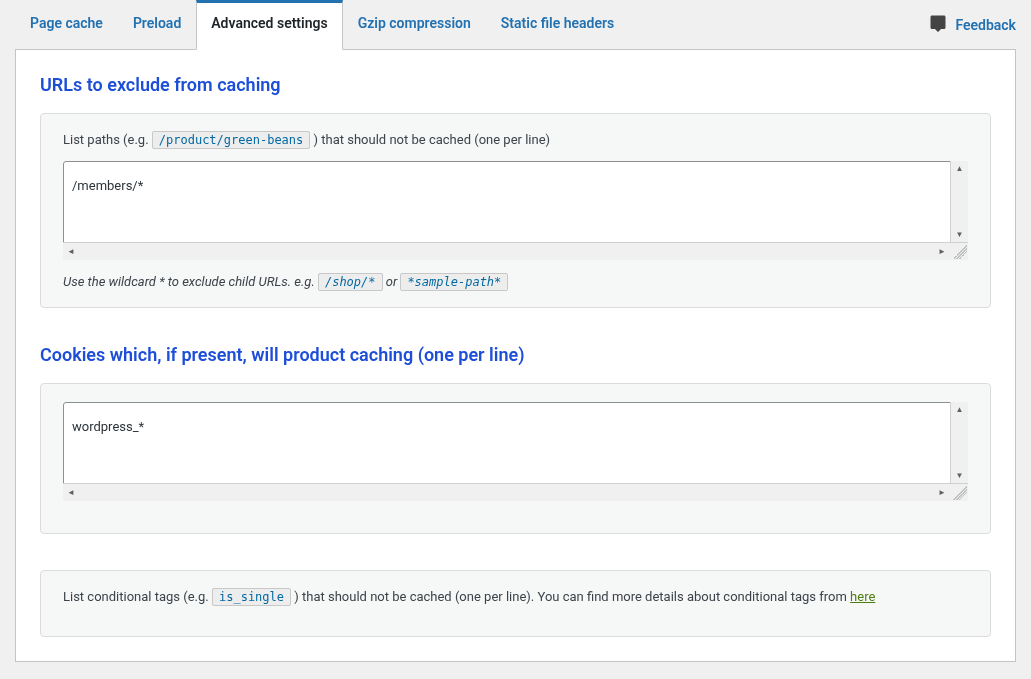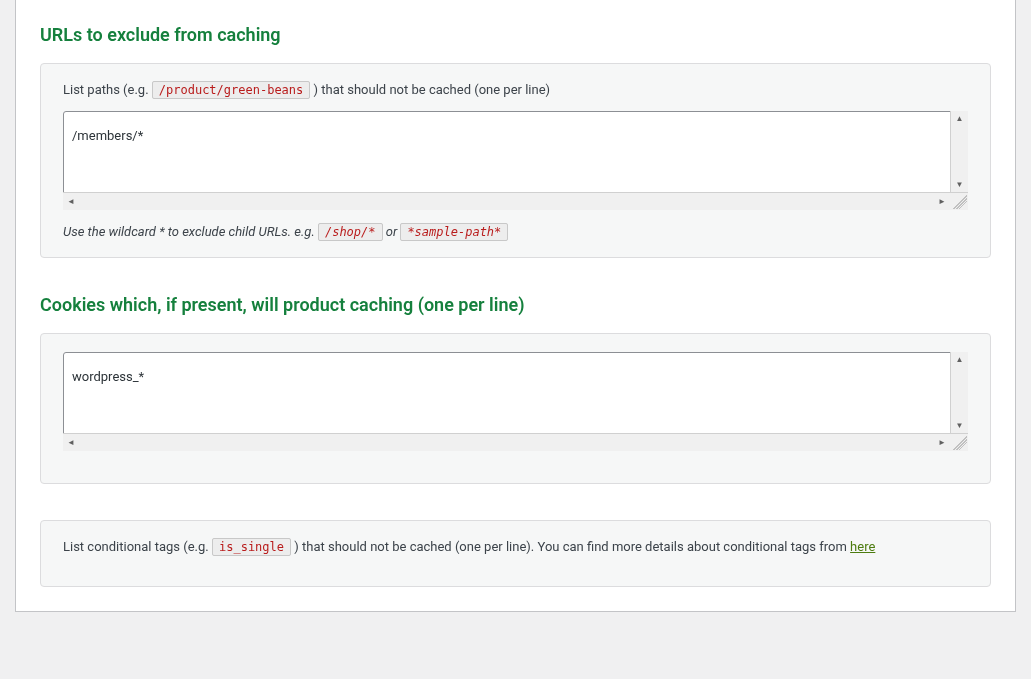--- a/index.html
+++ b/index.html
@@ -63,21 +63,21 @@
       fill: #444444;
     }
     .content {
       background: #fff;
       border: 1px solid #c3c4c7;
       border-top: none;
       padding: 24px;
     }
     .section-title {
       font-size: 18px;
-      color: #15803d;
+      color: #1d4ed8;
       margin-bottom: 18px;
       font-weight: 600;
     }
     .section-box {
       background: #f6f7f7;
       border: 1px solid #dcdcde;
       border-radius: 4px;
       padding: 18px 22px;
       margin-bottom: 36px;
     }
@@ -86,21 +86,21 @@
       color: #3c434a;
       margin-bottom: 14px;
     }
     .code-chip {
       background: #ededed;
       border: 1px solid #c8c8c8;
       border-radius: 2px;
       padding: 1px 6px;
       font-family: Consolas, Monaco, monospace;
       font-size: 12px;
-      color: #b91c1c;
+      color: #0369a1;
     }
     .textarea-wrap {
       position: relative;
       margin-bottom: 14px;
     }
     .ta {
       width: 100%;
       height: 96px;
       background: #fff;
       border: 1px solid #8c8f94;
@@ -166,20 +166,37 @@
     .link {
       color: #4d7c0f;
       text-decoration: underline;
       cursor: pointer;
     }
   </style>
 </head>
 <body>
 
 <div class="page">
+  <div class="tabs-wrapper">
+    <div class="tabs">
+      <a class="tab">Page cache</a>
+      <a class="tab">Preload</a>
+      <a class="tab active">Advanced settings</a>
+      <a class="tab">Gzip compression</a>
+      <a class="tab">Static file headers</a>
+    </div>
+    <div class="feedback">
+      <span>
+        <svg viewBox="0 0 24 24">
+            <path d="M20 2H4c-1.1 0-2 .9-2 2v14c0 1.1.9 2 2 2h4l4 4 4-4h4c1.1 0 2-.9 2-2V4c0-1.1-.9-2-2-2z"></path>
+          </svg>
+      </span>
+      <span>Feedback</span>
+    </div>
+  </div>
 
   <div class="content">
 
     <h2 class="section-title">URLs to exclude from caching</h2>
     <div class="section-box">
       <p class="field-label">
         <span>List paths (e.g. </span>
         <span class="code-chip">/product/green-beans</span>
         <span>) that should not be cached (one per line)</span>
       </p>

